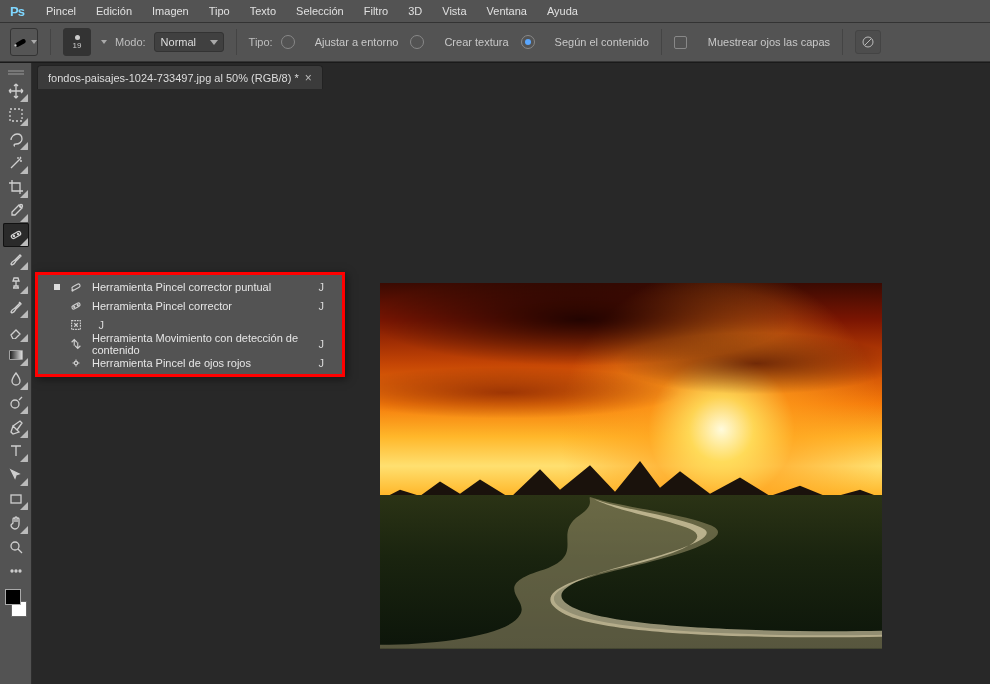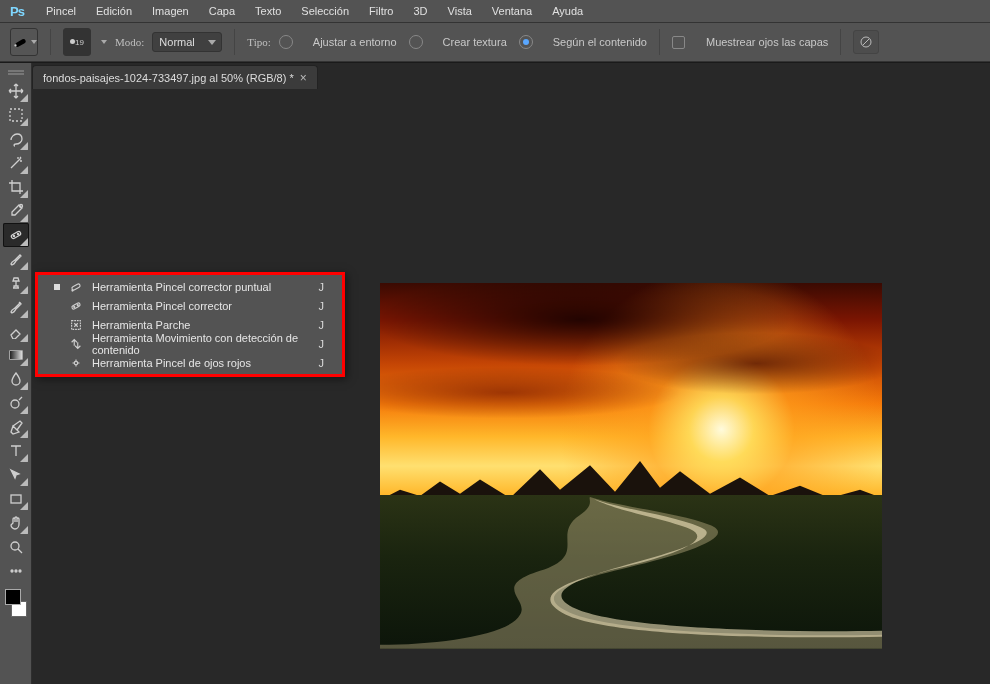--- a/index.html
+++ b/index.html
@@ -8,23 +8,23 @@
 
   
   .menubar { height: 22px; background: #535353; display: flex; align-items: center; padding-left: 6px; gap: 0; }
   .ps-logo { width: 22px; height: 18px; display:flex; align-items:center; justify-content:center; margin-right: 8px; }
   .ps-logo span { font-weight: bold; font-size: 13px; color:#7fd7ff; letter-spacing:-1px; }
   .menu-item { padding: 3px 10px; color: #e0e0e0; cursor:pointer; }
 
   
   .options-bar { height: 40px; background: #535353; border-top: 1px solid #333; border-bottom:1px solid #333; display:flex; align-items:center; padding-left:10px; gap:8px; color:#c8c8c8; }
   .opt-tool { width:28px; height:28px; border:1px solid #333; border-radius:3px; display:flex; align-items:center; justify-content:center; background:#555; }
-  .opt-brush { width:28px; height:28px; border:1px solid #333; border-radius:3px; display:flex; align-items:center; justify-content:center; background:#333; color:#ccc; font-size:8px; }
+  .opt-brush { width:28px; height:28px; border:1px solid #333; border-radius:3px; display:flex; flex-direction:column; align-items:center; justify-content:center; background:#333; color:#ccc; font-size:8px; }
   .opt-brush .dot { width:5px; height:5px; background:#ccc; border-radius:50%; margin-bottom:1px;}
-  .opt-label { color:#bfbfbf;font-family:Liberation Serif, serif; }
+  .opt-label { color:#bfbfbf; }
   .opt-select { height:20px; border:1px solid #333; background:#404040; color:#ddd; border-radius:3px; padding:0 18px 0 6px; display:flex; align-items:center; position:relative; min-width:70px;}
   .opt-select::after { content:""; position:absolute; right:5px; top:7px; border-left:4px solid transparent; border-right:4px solid transparent; border-top:5px solid #aaa;}
   .radio { width:14px; height:14px; border:1px solid #888; border-radius:50%; display:flex; align-items:center; justify-content:center; margin-right:4px; }
   .radio.on::after { content:""; width:6px; height:6px; background:#5aa7ff; border-radius:50%; }
   .checkbox { width:13px; height:13px; border:1px solid #888; border-radius:2px; margin-right:5px; }
   .opt-group { display:flex; align-items:center; gap:16px; }
   .opt-divider { width:1px; height:26px; background:#444; margin:0 4px; }
   .opt-iconbtn { width:26px; height:24px; border:1px solid #444; border-radius:3px; display:flex; align-items:center; justify-content:center; background:#4d4d4d; }
   .tiny-tri { width:0; height:0; border-left:3px solid transparent; border-right:3px solid transparent; border-top:4px solid #aaa; margin-left:2px; }
 
@@ -39,21 +39,21 @@
   .tool.selected { background:#2a2a2a; box-shadow:inset 0 0 0 1px #111; }
   .tool svg { width:16px; height:16px; stroke:#cfcfcf; fill:none; stroke-width:1.3; }
   .tool .corner { position:absolute; right:1px; bottom:1px; width:0; height:0; border-left:4px solid transparent; border-top:4px solid transparent; border-right:4px solid #bbb; border-bottom:4px solid #bbb; border-bottom-right-radius:1px;}
 
   .swatches { margin-top:6px; width:26px; height:28px; position:relative; }
   .swatch-fg { position:absolute; top:0; left:2px; width:16px; height:16px; background:#000; border:1px solid #aaa; }
   .swatch-bg { position:absolute; bottom:0; right:2px; width:16px; height:16px; background:#fff; border:1px solid #666; }
 
   
   .canvas-area { flex:1; display:flex; flex-direction:column; background:#282828; position:relative; }
-  .doc-tabs { height:26px; display:flex; align-items:flex-end; gap:0; }
+  .doc-tabs { height:26px; display:flex; align-items:flex-end; padding-left:5px; gap:0; }
   .doc-tab { height:24px; padding:0 10px; background:#3b3b3b; color:#ddd; border-top-left-radius:4px; border-top-right-radius:4px; display:flex; align-items:center; gap:6px; border:1px solid #222; border-bottom:none;}
   .doc-tab .close { font-size:12px; color:#bbb; }
   .canvas-host { flex:1; position:relative; overflow:hidden; background:#282828; }
 
   .image { position:absolute; left:348px; top:194px; width:502px; height:366px; background:#000; overflow:hidden; }
   
   .image .sky { position:absolute; inset:0; background:
       radial-gradient(circle at 68% 40%, rgba(255,255,230,0.95) 0%, rgba(255,220,90,0.9) 8%, rgba(255,160,30,0.6) 18%, rgba(200,60,10,0) 40%),
       linear-gradient(to bottom, #3a0a02 0%, #7a1502 10%, #c44505 22%, #f57a0a 33%, #ffb72a 42%, #ffe070 50%, #ffb72a 58%, #f48a14 64%, #6e4018 70%, #1f2a15 80%, #0c140a 100%);
   }
@@ -85,21 +85,21 @@
 <div class="app">
 
   <div class="menubar">
     <div class="ps-logo">
         <span>Ps</span>
       </div>
     <div id="menu-host" style="display: flex;">
         <div class="menu-item">Pincel</div>
         <div class="menu-item">Edición</div>
         <div class="menu-item">Imagen</div>
-        <div class="menu-item">Capa</div>
+        <div class="menu-item">Tipo</div>
         <div class="menu-item">Texto</div>
         <div class="menu-item">Selección</div>
         <div class="menu-item">Filtro</div>
         <div class="menu-item">3D</div>
         <div class="menu-item">Vista</div>
         <div class="menu-item">Ventana</div>
         <div class="menu-item">Ayuda</div>
       </div>
   </div>
 
@@ -337,21 +337,20 @@
                 <span class="flyout-label">Herramienta Pincel corrector</span>
                 <span class="flyout-key">J</span>
               </div>
               <div class="flyout-row">
                 <span class="flyout-dot"></span>
                 <span class="flyout-icon">
                   <svg viewBox="0 0 16 16">
                     <use href="#i-patch"></use>
                   </svg>
                 </span>
-                <span class="flyout-label">Herramienta Parche</span>
                 <span class="flyout-key">J</span>
               </div>
               <div class="flyout-row">
                 <span class="flyout-dot"></span>
                 <span class="flyout-icon">
                   <svg viewBox="0 0 16 16">
                     <use href="#i-move-arrows"></use>
                   </svg>
                 </span>
                 <span class="flyout-label">Herramienta Movimiento con detección de contenido</span>

